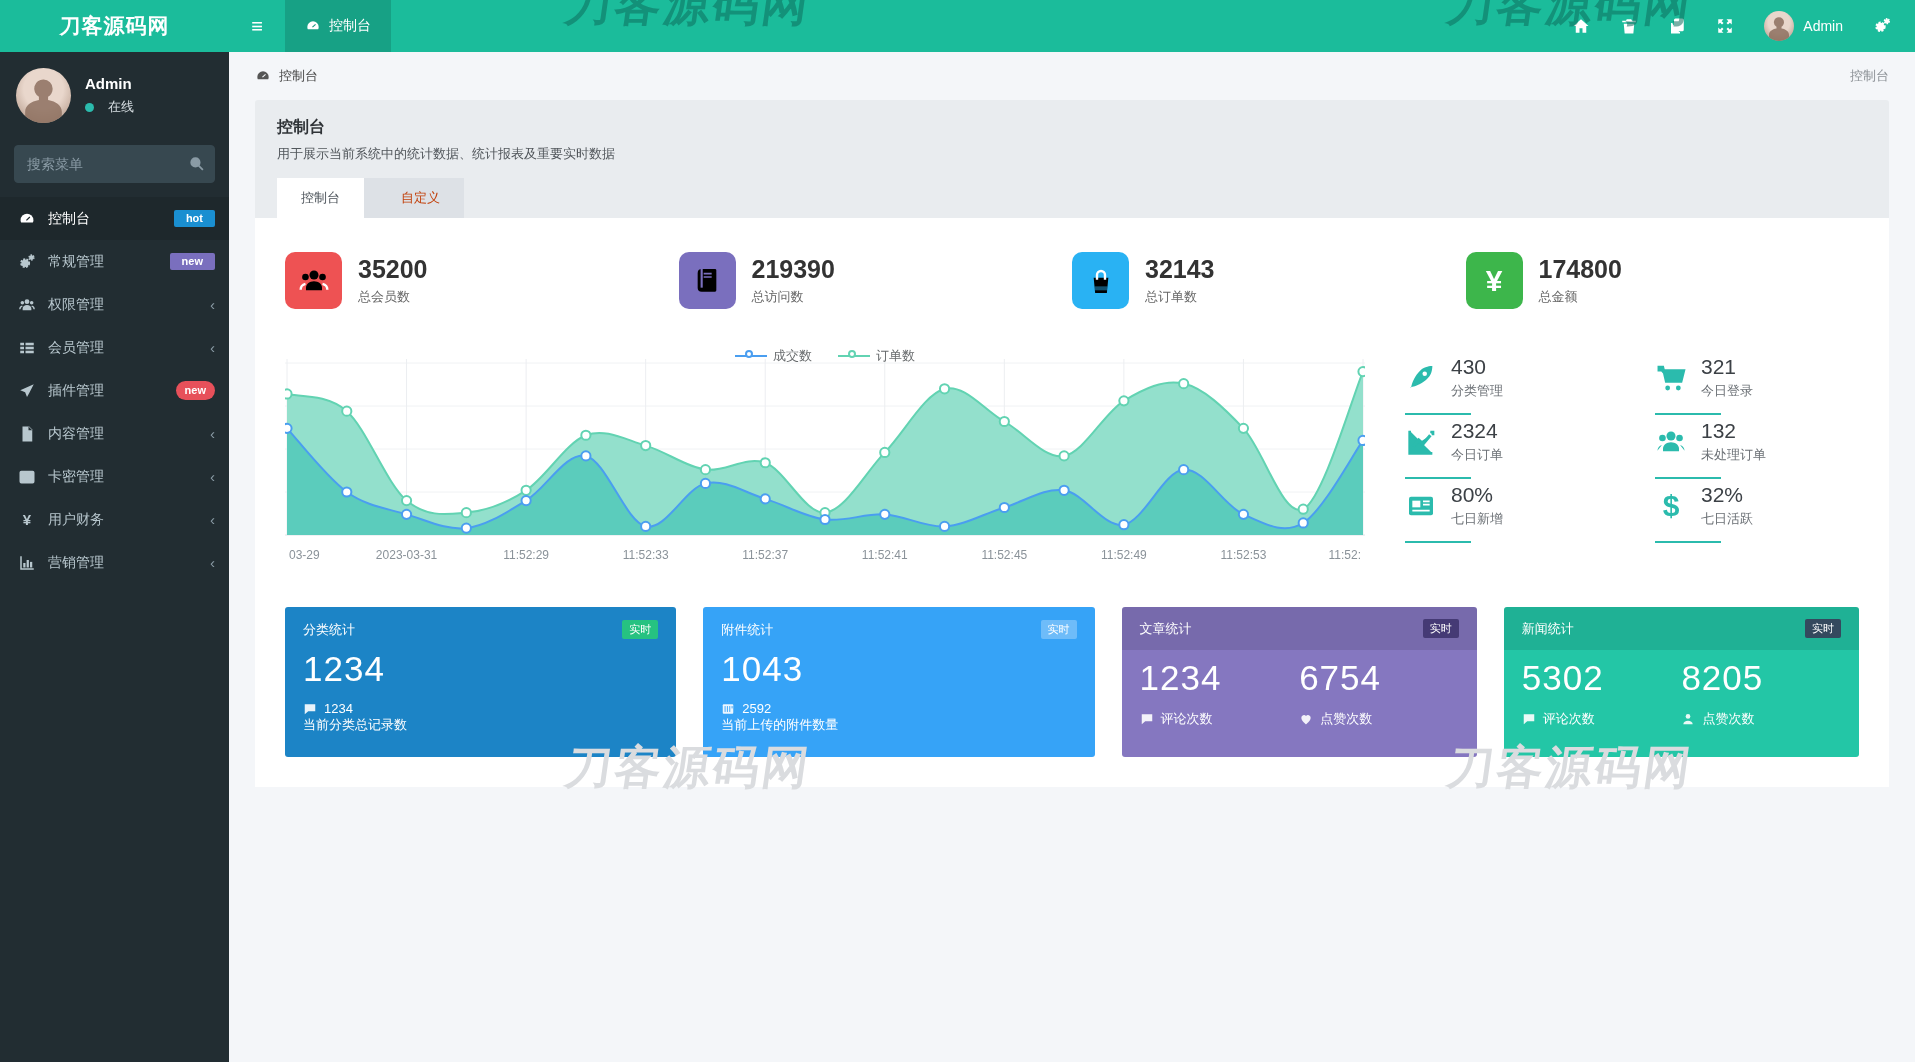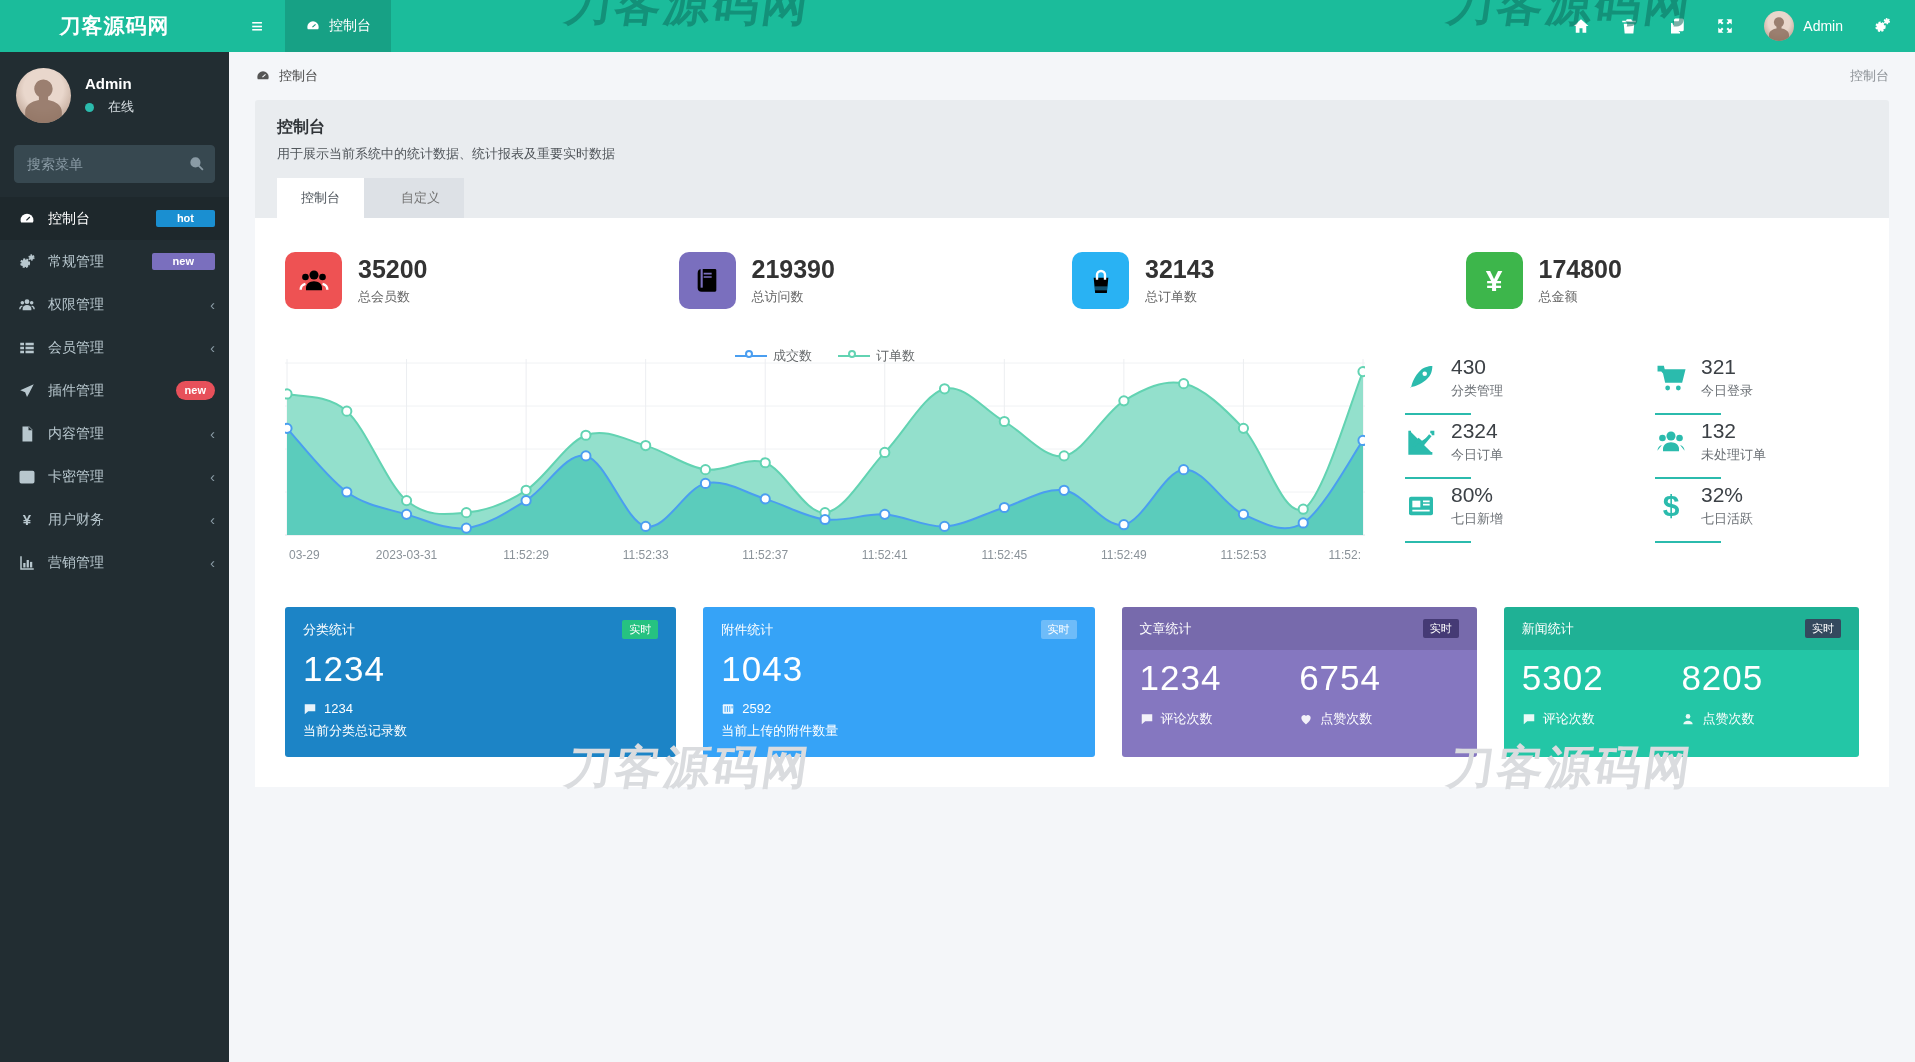--- a/index.html
+++ b/index.html
@@ -37,37 +37,37 @@
   .dot { width:9px; height:9px; border-radius:50%; background:#2bbbad; display:inline-block; }
   .side-search { margin:8px 14px 14px; position:relative; }
   .side-search input { width:100%; height:38px; background:#374850; border:1px solid #374850; border-radius:4px; color:#c7d0d6; font-size:14px; padding:0 38px 0 12px; outline:none; font-family:inherit; }
   .side-search input::placeholder { color:#8a9ba5; }
   .side-search .srch { position:absolute; right:10px; top:10px; width:17px; height:17px; color:#8a9ba5; cursor:pointer; }
   .menu { list-style:none; }
   .menu-item { height:43px; display:flex; align-items:center; padding:0 14px 0 18px; color:#b8c7ce; font-size:14px; cursor:pointer; }
   .menu-item.active { background:#1e282c; color:#fff; }
   .mi-icon { width:18px; height:18px; margin-right:12px; flex:0 0 auto; }
   .mi-glyph { width:18px; margin-right:12px; font-size:15px; font-weight:bold; text-align:center; }
-  .mi-badge { margin-left:auto; font-size:11px; font-weight:bold; color:#fff; padding:2px 21px; border-radius:2px; line-height:1.2; }
+  .mi-badge { margin-left:auto; font-size:11px; font-weight:bold; color:#fff; padding:2px 12px; border-radius:2px; line-height:1.2; }
   .mi-badge.pill { border-radius:10px; padding:3px 9px; }
   .mi-chevron { margin-left:auto; color:#8a9ba5; font-size:15px; line-height:1; }
 
   
   .content { position:absolute; left:229px; top:52px; right:0; bottom:0; }
   .breadcrumb { display:flex; align-items:center; padding:15px 26px 13px; color:#444; font-size:13px; }
   .bc-icon { width:16px; height:16px; margin-right:8px; color:#555; }
   .bc-right { margin-left:auto; color:#8a8f94; }
   .panel-wrap { margin:2px 26px 0; }
   .hero { background:#e9ecef; border-radius:3px 3px 0 0; padding:17px 22px 0; }
   .hero-title { font-size:16px; font-weight:bold; color:#2f3337; margin-bottom:7px; }
   .hero-sub { font-size:13px; color:#51565b; }
   .hero-tabs { display:flex; margin-top:15px; }
   .hero-tab { padding:11px 24px; font-size:13px; cursor:pointer; }
   .hero-tab.active { background:#fff; color:#495057; }
-  .hero-tab.inactive { background:#dde1e6; color:#737373;padding-left:37px; }
+  .hero-tab.inactive { background:#dde1e6; color:#c2410c;padding-left:37px; }
   .white-panel { background:#fff; padding:34px 30px 30px; min-height:535px; }
 
   
   .stats-row { display:flex; }
   .stat { flex:1; display:flex; align-items:center; gap:16px; }
   .stat-icon { width:57px; height:57px; border-radius:10px; color:#fff; display:flex; align-items:center; justify-content:center; }
   .stat-icon svg { width:32px; height:32px; }
   .stat-icon .big-glyph { font-size:30px; font-weight:bold; }
   .stat-val { font-size:25px; font-weight:bold; color:#333; line-height:1.15; }
   .stat-label { font-size:13px; color:#666; margin-top:4px; }
@@ -92,21 +92,21 @@
 
   
   .cards-row { display:flex; gap:27px; margin-top:42px; }
   .card { flex:1; border-radius:3px; color:#fff; padding:13px 18px 16px; min-height:150px; }
   .card-head { display:flex; align-items:center; justify-content:space-between; }
   .card-title { font-size:13px; }
   .card-badge { font-size:11px; padding:2px 7px; border-radius:2px; color:#fff; }
   .card-big { font-size:35px; font-weight:400; margin:10px 0 12px; letter-spacing:1px; }
   .card-subrow { display:flex; align-items:center; gap:7px; font-size:13px; }
   .card-subrow .ic { width:14px; height:14px; color:rgba(255,255,255,.9); }
-  .card-sublabel { font-size:13px; margin-top:6px; }
+  .card-sublabel { font-size:13px; }
   .card.split { padding:0; overflow:hidden; }
   .card.split .card-head { background:rgba(0,0,0,.10); padding:12px 18px; }
   .card-metrics { display:flex; padding:8px 18px 16px; }
   .card-metric { flex:1; }
   .cm-val { font-size:35px; font-weight:400; letter-spacing:1px; }
   .cm-label { display:flex; align-items:center; gap:7px; font-size:13px; margin-top:12px; }
   .cm-label .ic { width:14px; height:14px; color:rgba(255,255,255,.9); }
 </style>
 </head>
 <body>

